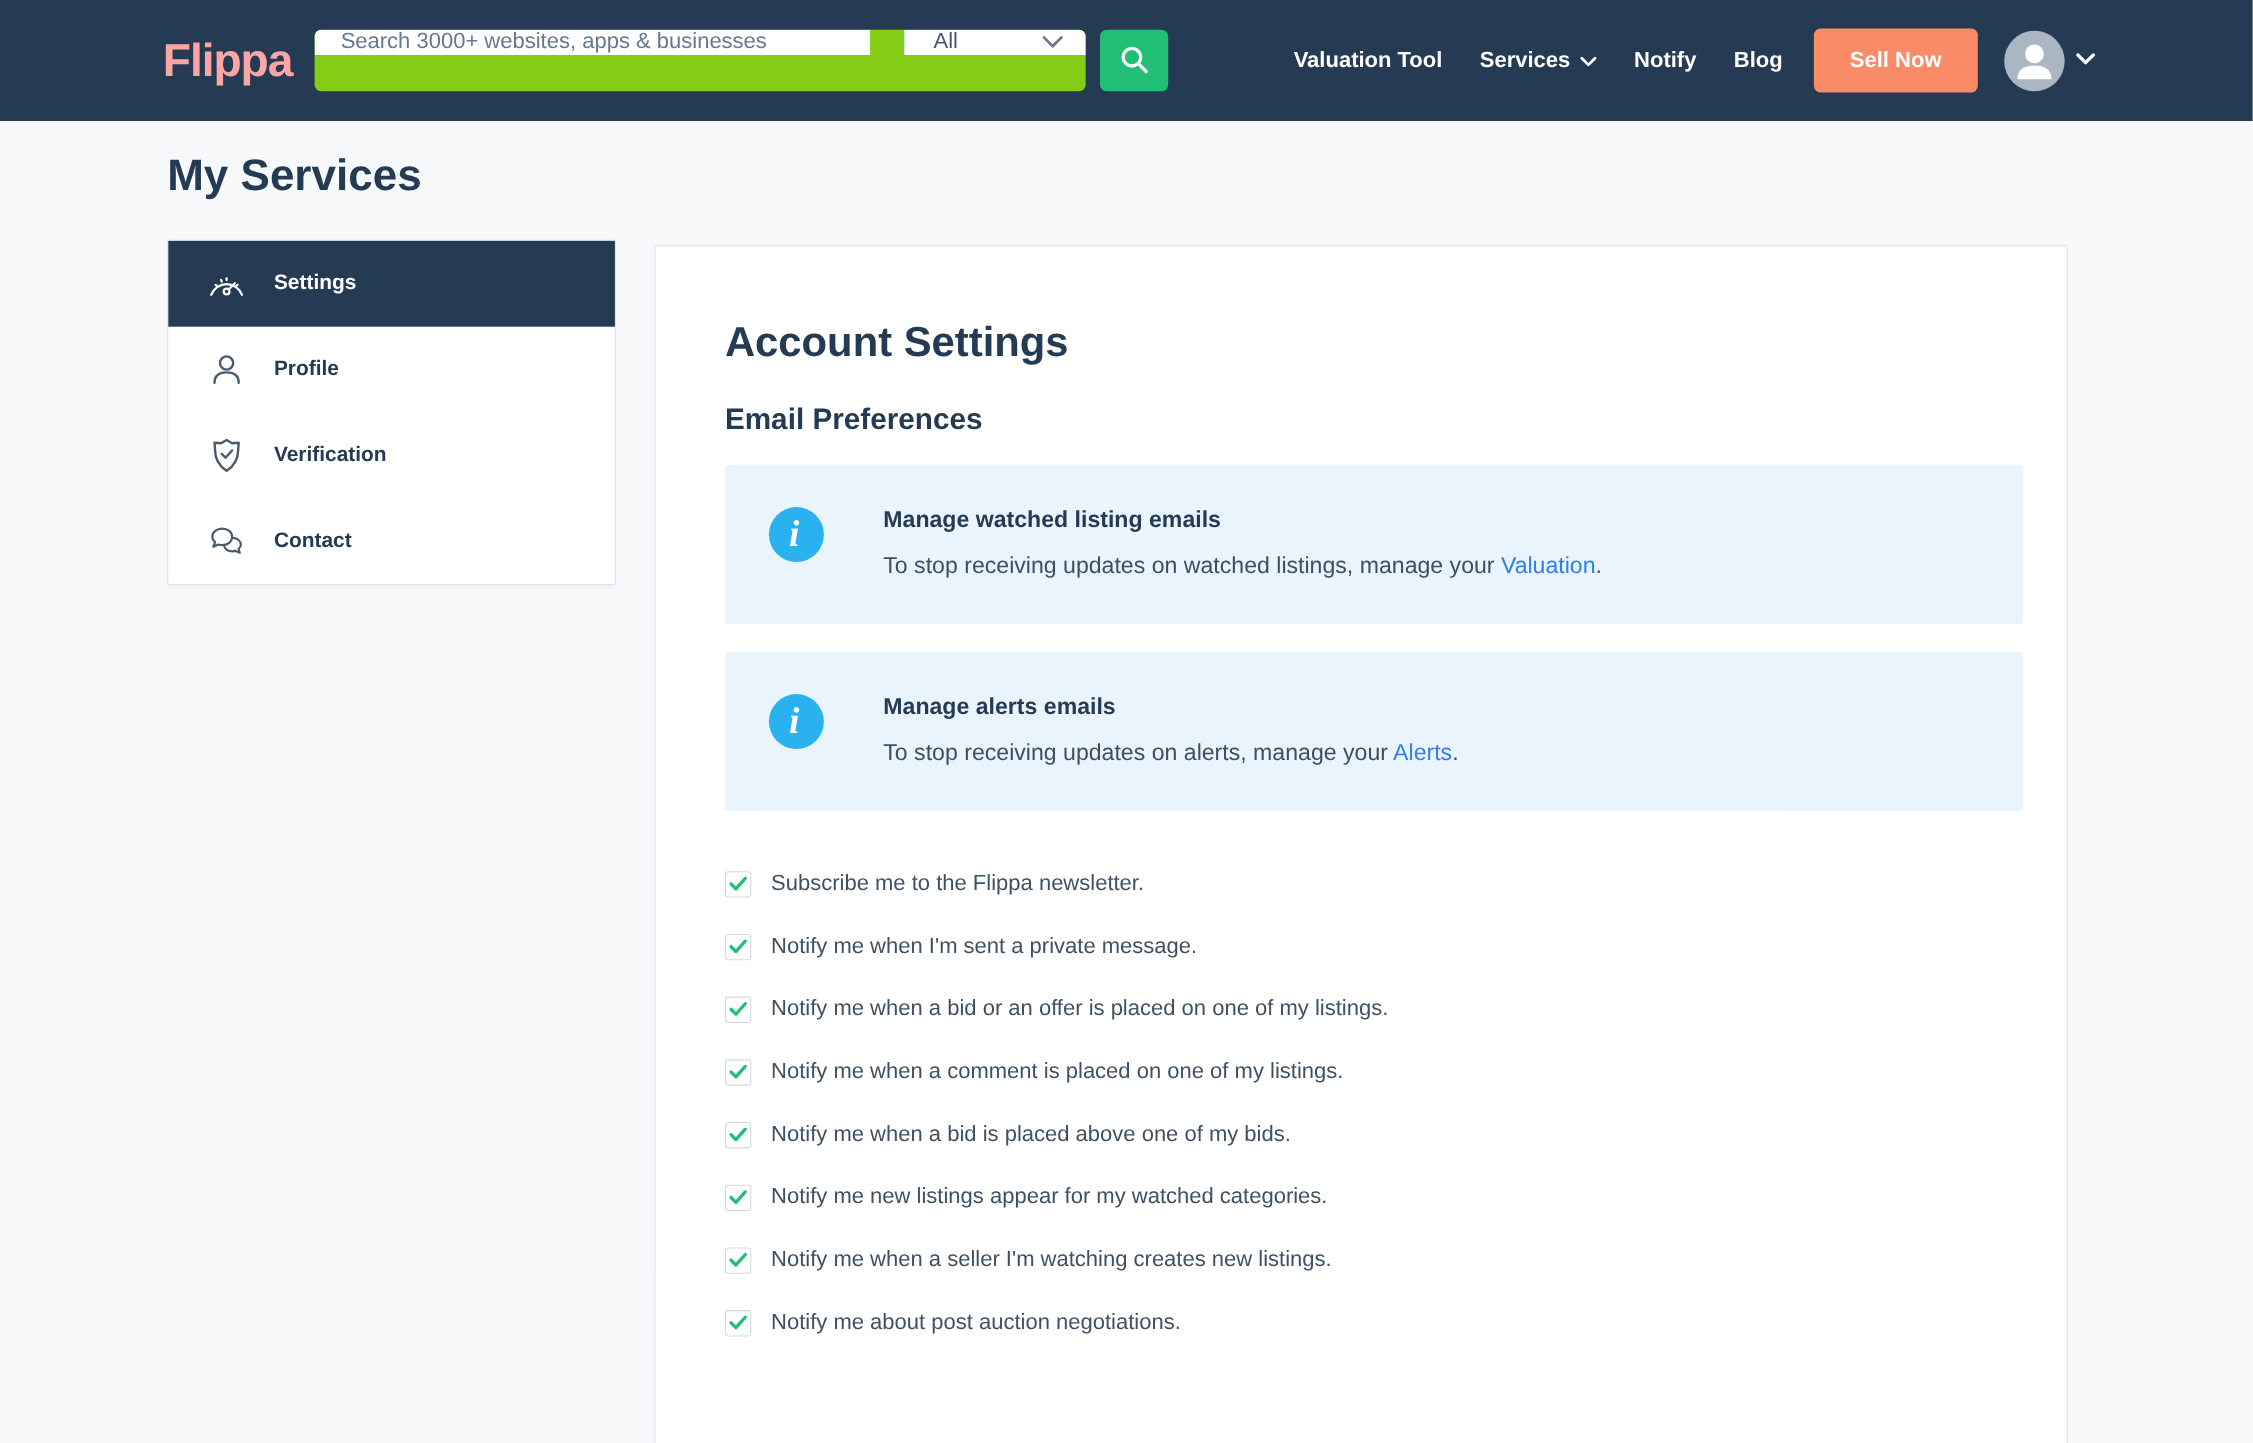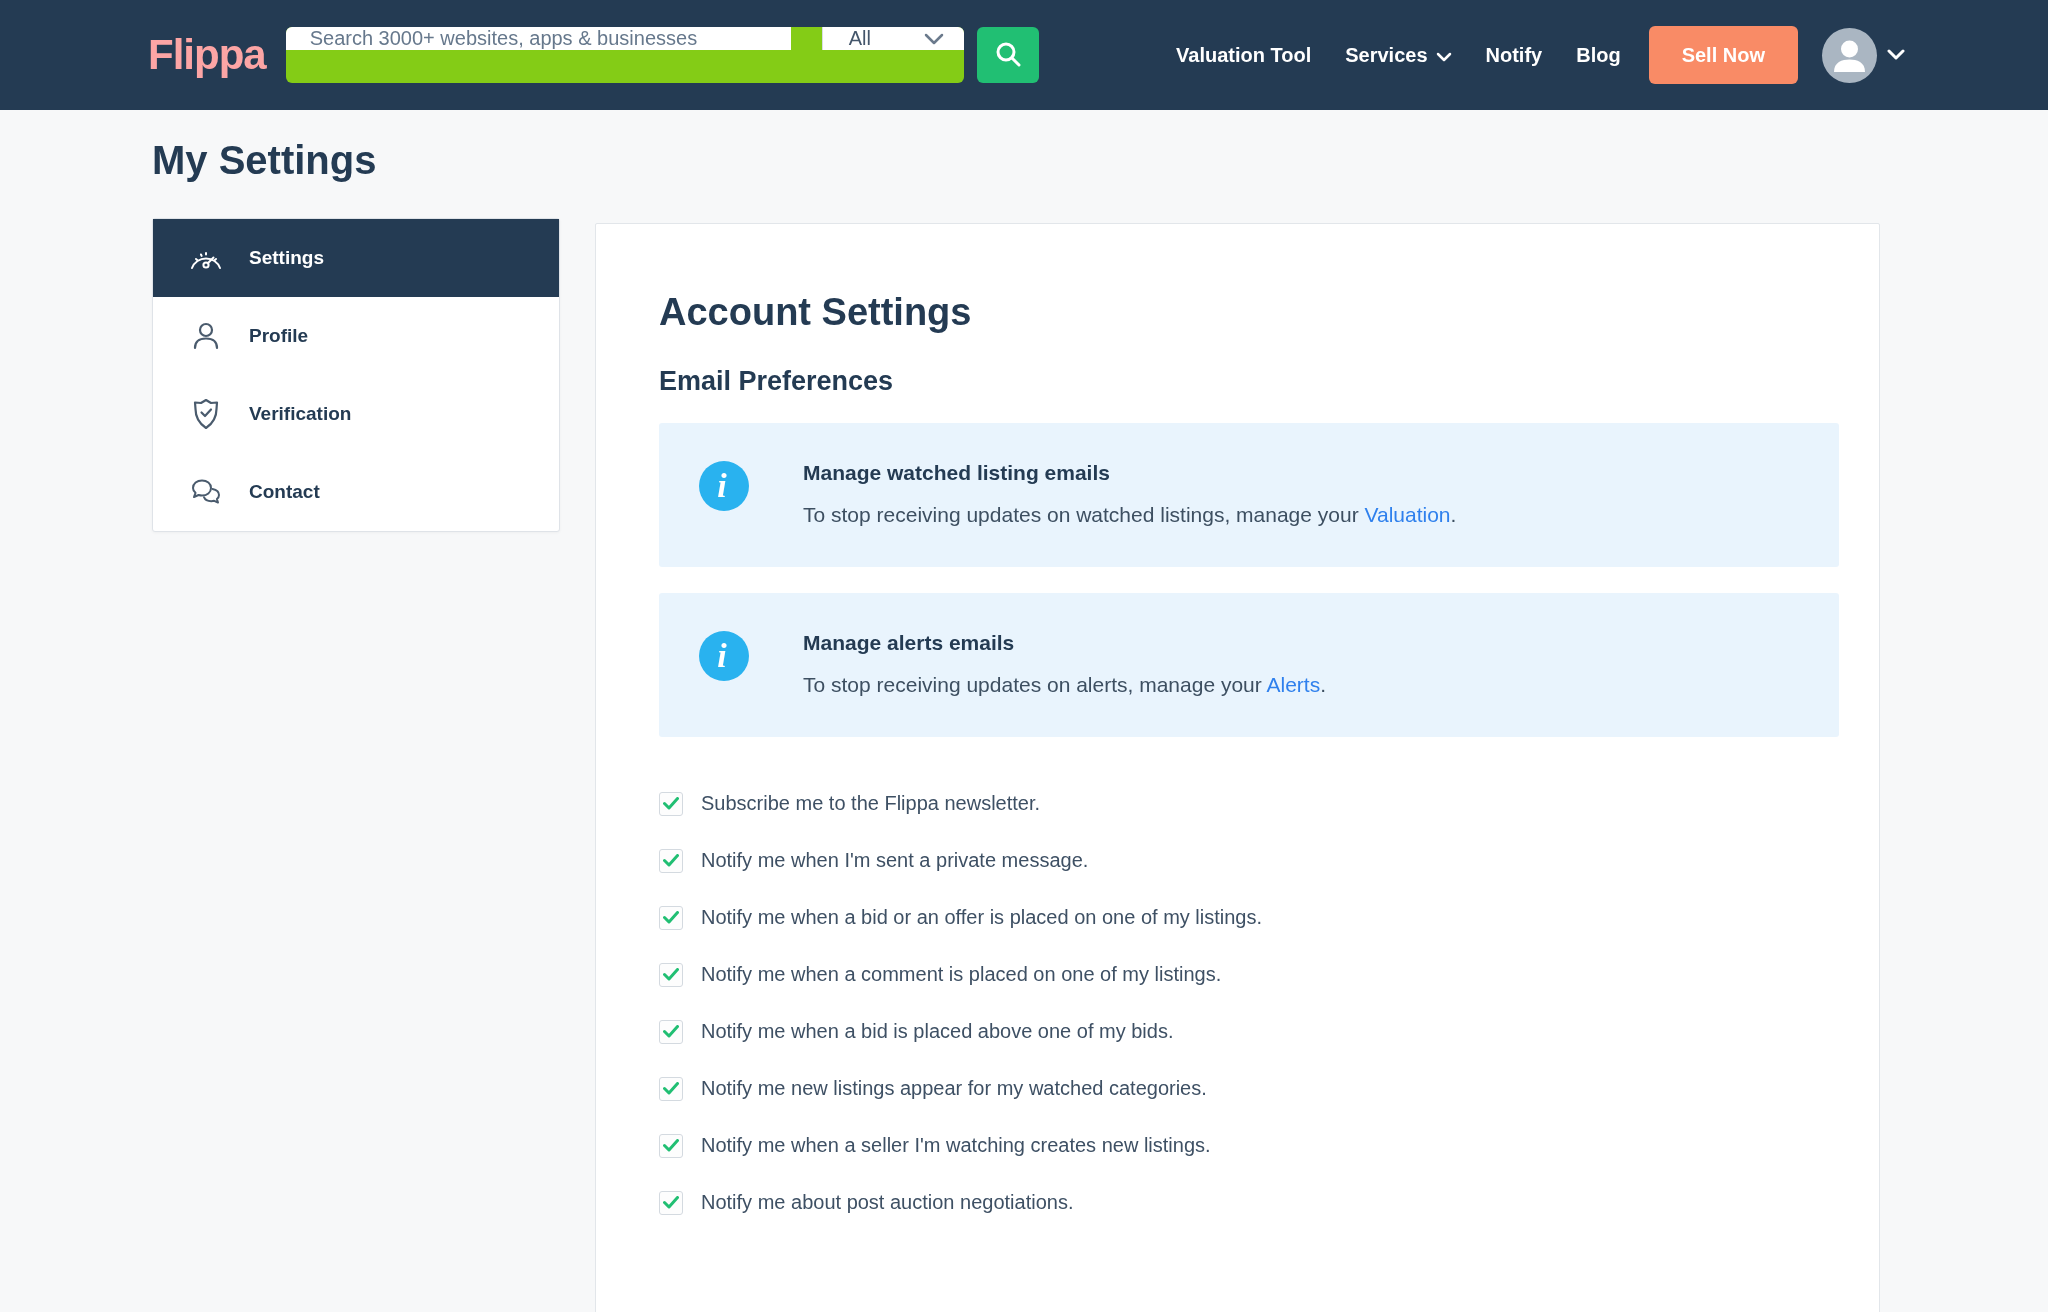--- a/index.html
+++ b/index.html
@@ -40,21 +40,21 @@
     width: 505px;
     border: none;
     outline: none;
     padding: 0 24px;
     font-size: 20px;
     font-family: "Liberation Sans", sans-serif;
     color: #243b53;
   }
   .search-input::placeholder { color: #66788c; opacity: 1; }
   .search-select {
-    width: 142px;
+    width: 165px;
     border-left: 1px solid #d8dde3;
     display: flex;
     align-items: center;
     justify-content: space-between;
     padding: 0 20px 0 26px;
     font-size: 20px;
     color: #44566b;
     cursor: pointer;
     background: #ffffff;
   }
@@ -309,21 +309,21 @@
       </svg>
     </div>
     <span>
       <svg width="18" height="11" viewBox="0 0 18 11" fill="none">
           <path d="M2 2 L9 9 L16 2" stroke="#ffffff" stroke-width="3" stroke-linecap="round" stroke-linejoin="round"></path>
         </svg>
     </span>
   </div>
 </div>
 
-<div class="page-title">My Settings</div>
+<div class="page-title">My Services</div>
 
 <div class="sidebar">
   <div class="side-item active">
     <span class="side-icon">
       <svg width="34" height="26" viewBox="0 0 34 26" fill="none" stroke-width="2">
         <path d="M3 23 A15 15 0 0 1 31 23" stroke-linecap="round"></path>
         <circle cx="17" cy="20" r="2.6"></circle>
         <line x1="18.8" y1="18.2" x2="24.5" y2="12.5" stroke-linecap="round"></line>
         <line x1="7" y1="14" x2="8.2" y2="15" stroke-linecap="round"></line>
         <line x1="12" y1="9.5" x2="12.6" y2="10.9" stroke-linecap="round"></line>

